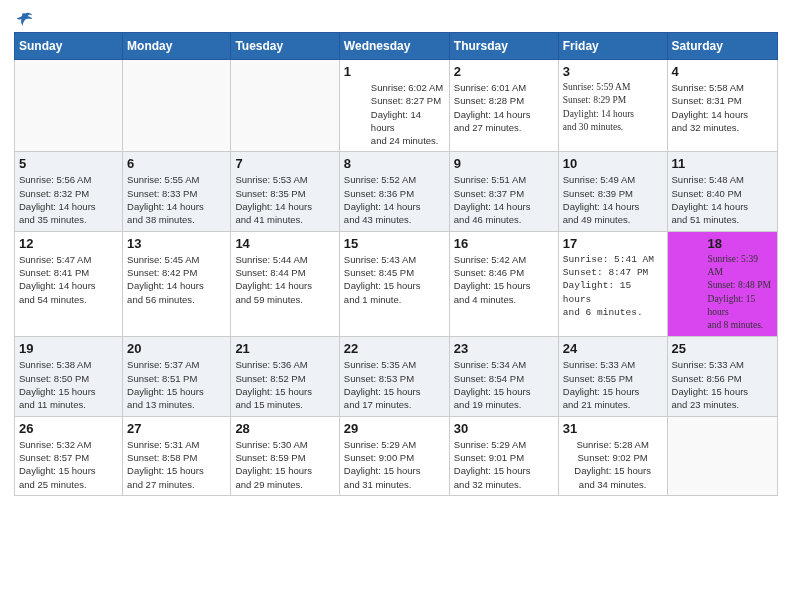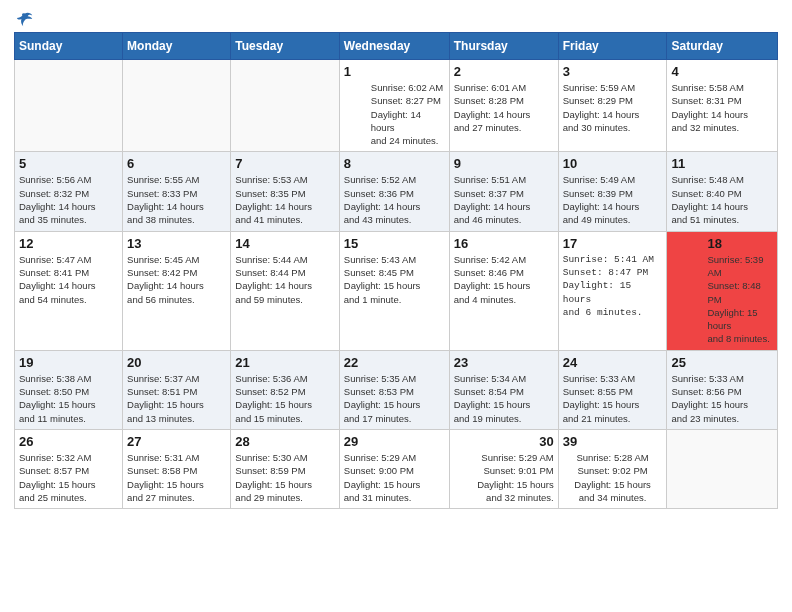--- a/index.html
+++ b/index.html
@@ -151,21 +151,21 @@
           </td>
           <td style="background: rgb(255, 255, 255);">
             <span class="day-number">2</span>
             <div class="day-info" style="white-space: pre-line;">Sunrise: 6:01 AM
 Sunset: 8:28 PM
 Daylight: 14 hours
 and 27 minutes.</div>
           </td>
           <td style="background: rgb(255, 255, 255);">
             <span class="day-number">3</span>
-            <div class="day-info" style="white-space: pre-line;">Sunrise: 5:59 AM
+            <div class="day-info" style="white-space: pre-line; font-family: Liberation Serif, serif;">Sunrise: 5:59 AM
 Sunset: 8:29 PM
 Daylight: 14 hours
 and 30 minutes.</div>
           </td>
           <td style="background: rgb(255, 255, 255);">
             <span class="day-number">4</span>
             <div class="day-info" style="white-space: pre-line;">Sunrise: 5:58 AM
 Sunset: 8:31 PM
 Daylight: 14 hours
 and 32 minutes.</div>
@@ -258,23 +258,23 @@
 Daylight: 15 hours
 and 4 minutes.</div>
           </td>
           <td style="background: rgb(255, 255, 255);">
             <span class="day-number">17</span>
             <div class="day-info" style="white-space: pre-line; font-family: Liberation Mono, monospace;">Sunrise: 5:41 AM
 Sunset: 8:47 PM
 Daylight: 15 hours
 and 6 minutes.</div>
           </td>
-          <td style="background: #ef4444; padding-left: 40px;">
+          <td style="background: #d946ef; padding-left: 40px;">
             <span class="day-number">18</span>
-            <div class="day-info" style="white-space: pre-line;">Sunrise: 5:39 AM
+            <div class="day-info" style="white-space: pre-line; font-family: Liberation Serif, serif;">Sunrise: 5:39 AM
 Sunset: 8:48 PM
 Daylight: 15 hours
 and 8 minutes.</div>
           </td>
         </tr>
         <tr>
           <td style="background: rgb(238, 242, 247);">
             <span class="day-number">19</span>
             <div class="day-info" style="white-space: pre-line;">Sunrise: 5:38 AM
 Sunset: 8:50 PM
@@ -346,29 +346,29 @@
 Daylight: 15 hours
 and 29 minutes.</div>
           </td>
           <td style="background: rgb(255, 255, 255);">
             <span class="day-number">29</span>
             <div class="day-info" style="white-space: pre-line;">Sunrise: 5:29 AM
 Sunset: 9:00 PM
 Daylight: 15 hours
 and 31 minutes.</div>
           </td>
-          <td style="background: rgb(255, 255, 255); text-align: right;">
+          <td style="background: rgb(255, 255, 255);">
             <span class="day-number">30</span>
             <div class="day-info" style="white-space: pre-line;">Sunrise: 5:29 AM
 Sunset: 9:01 PM
 Daylight: 15 hours
 and 32 minutes.</div>
           </td>
           <td style="background: rgb(255, 255, 255);">
-            <span class="day-number">39</span>
+            <span class="day-number">31</span>
             <div class="day-info" style="white-space: pre-line; text-align: center;">Sunrise: 5:28 AM
 Sunset: 9:02 PM
 Daylight: 15 hours
 and 34 minutes.</div>
           </td>
           <td class="empty-cell" style="background: rgb(249, 249, 249);"></td>
         </tr>
       </tbody>
   </table>
 </div>

